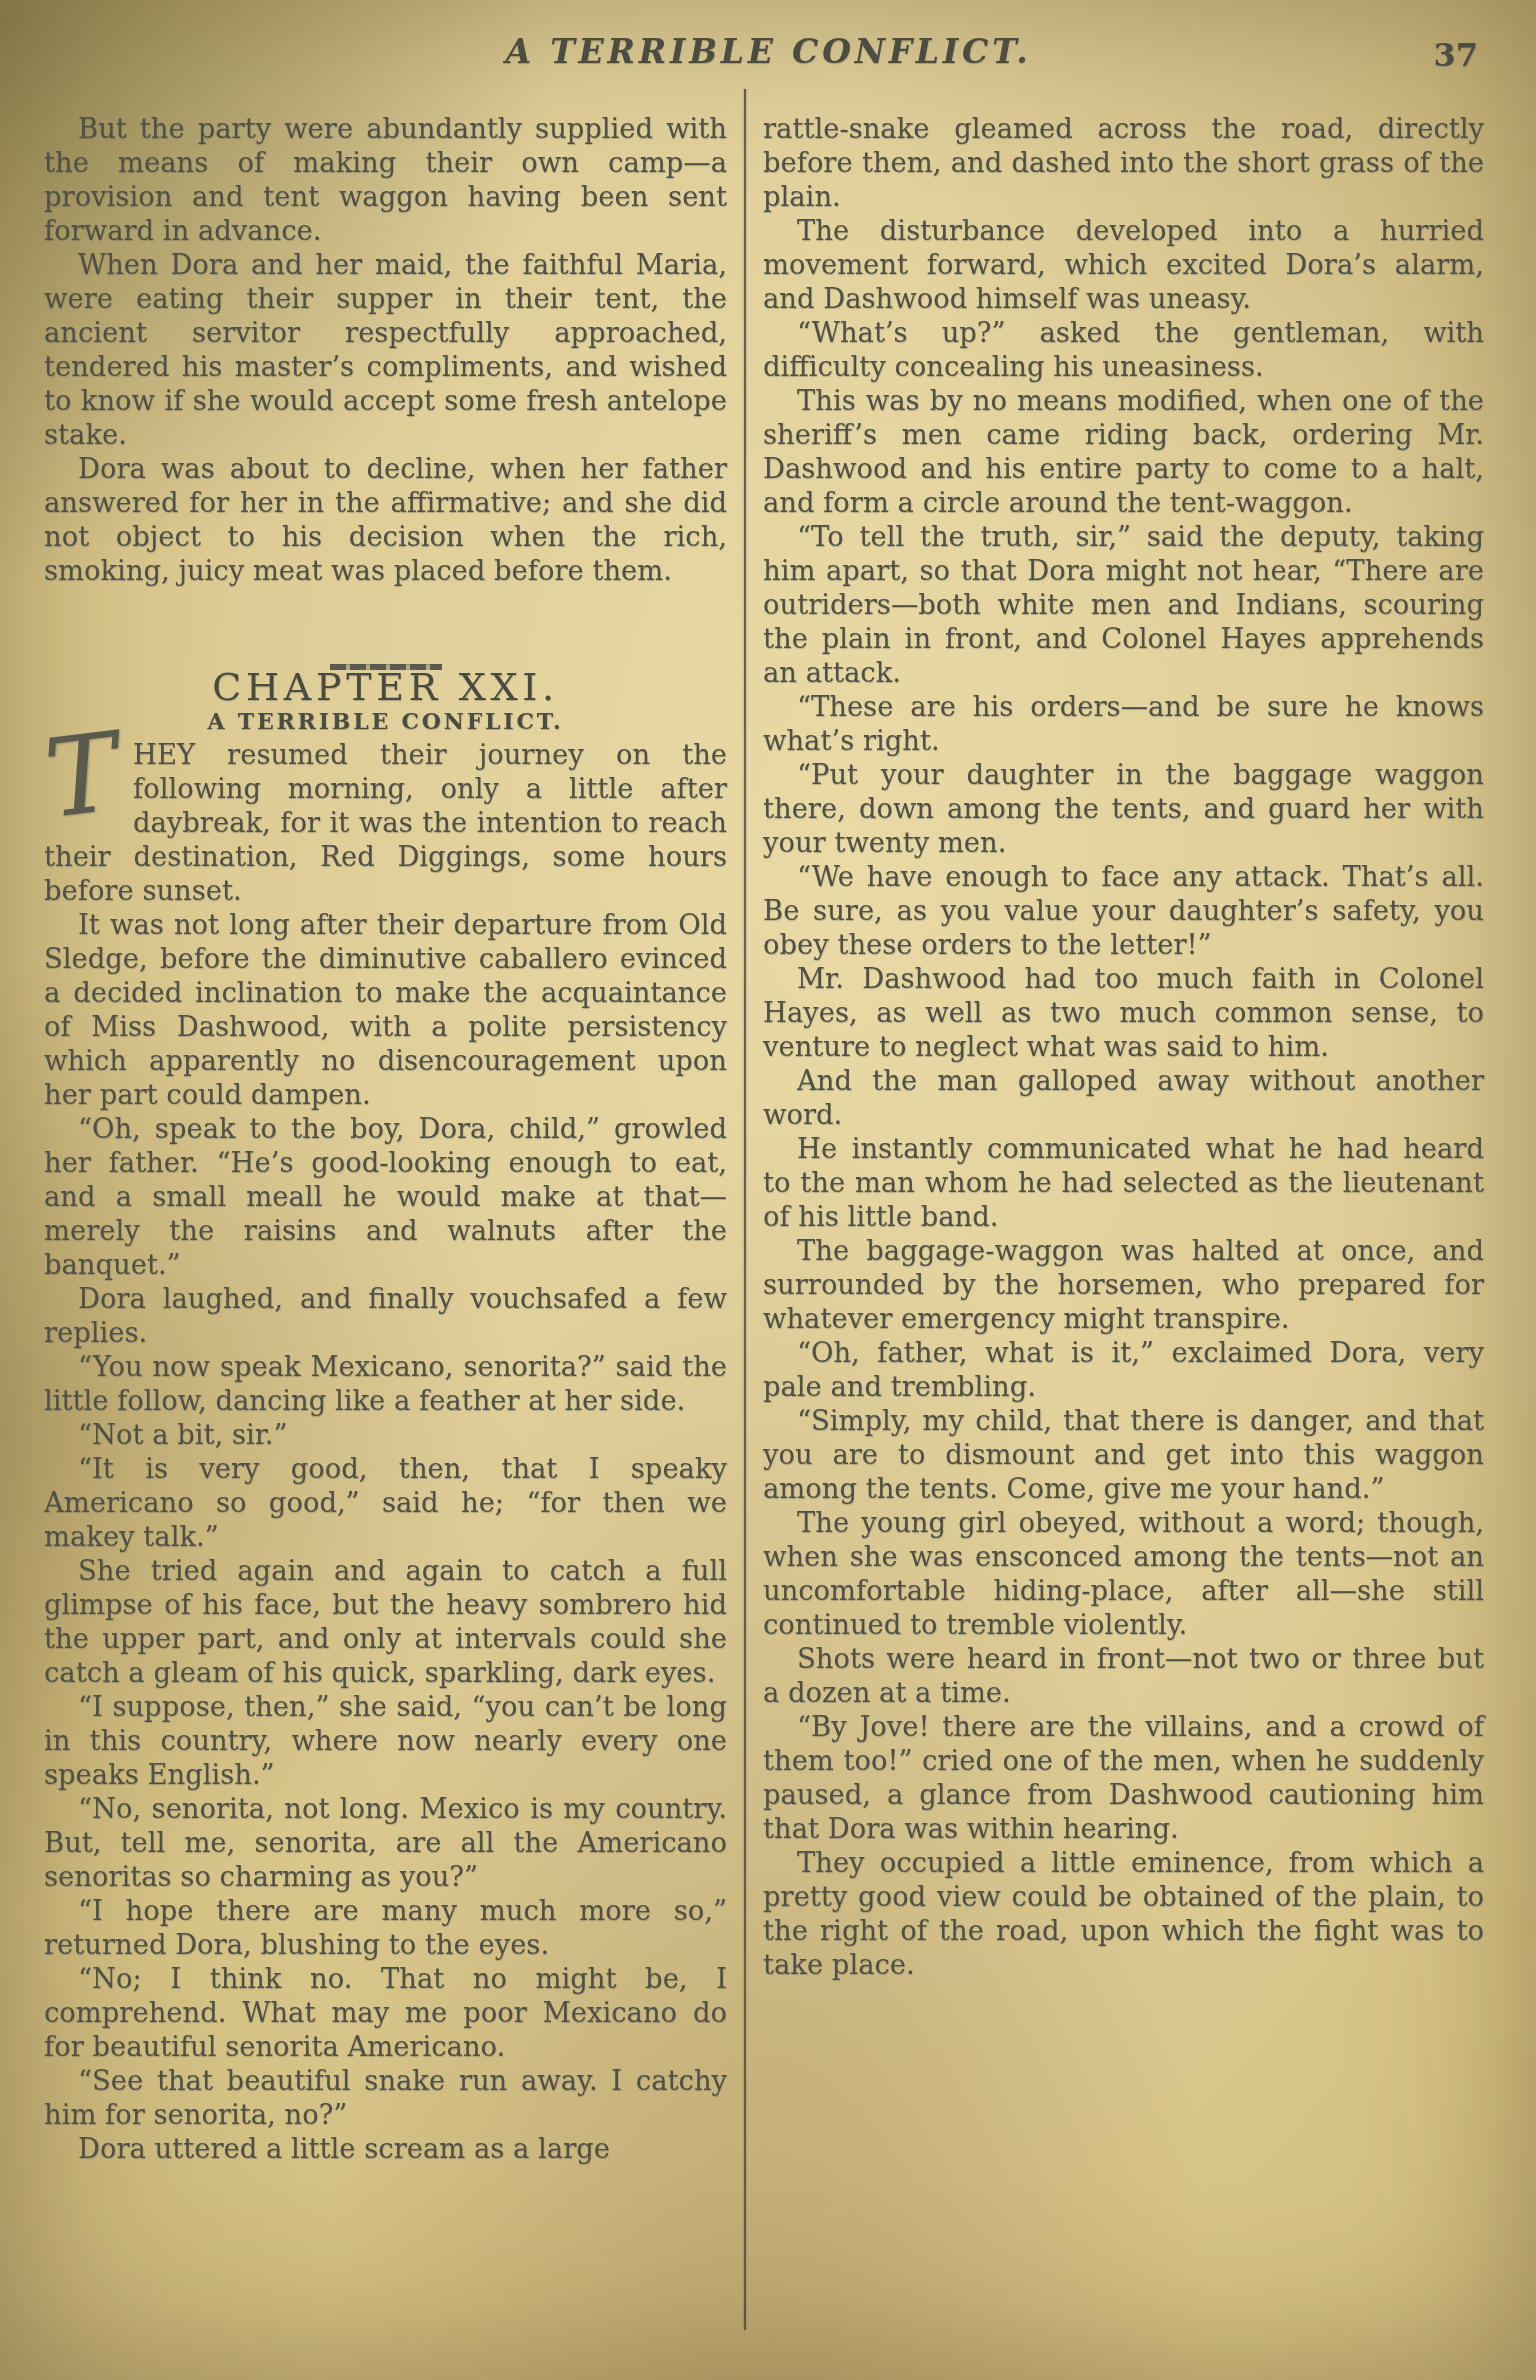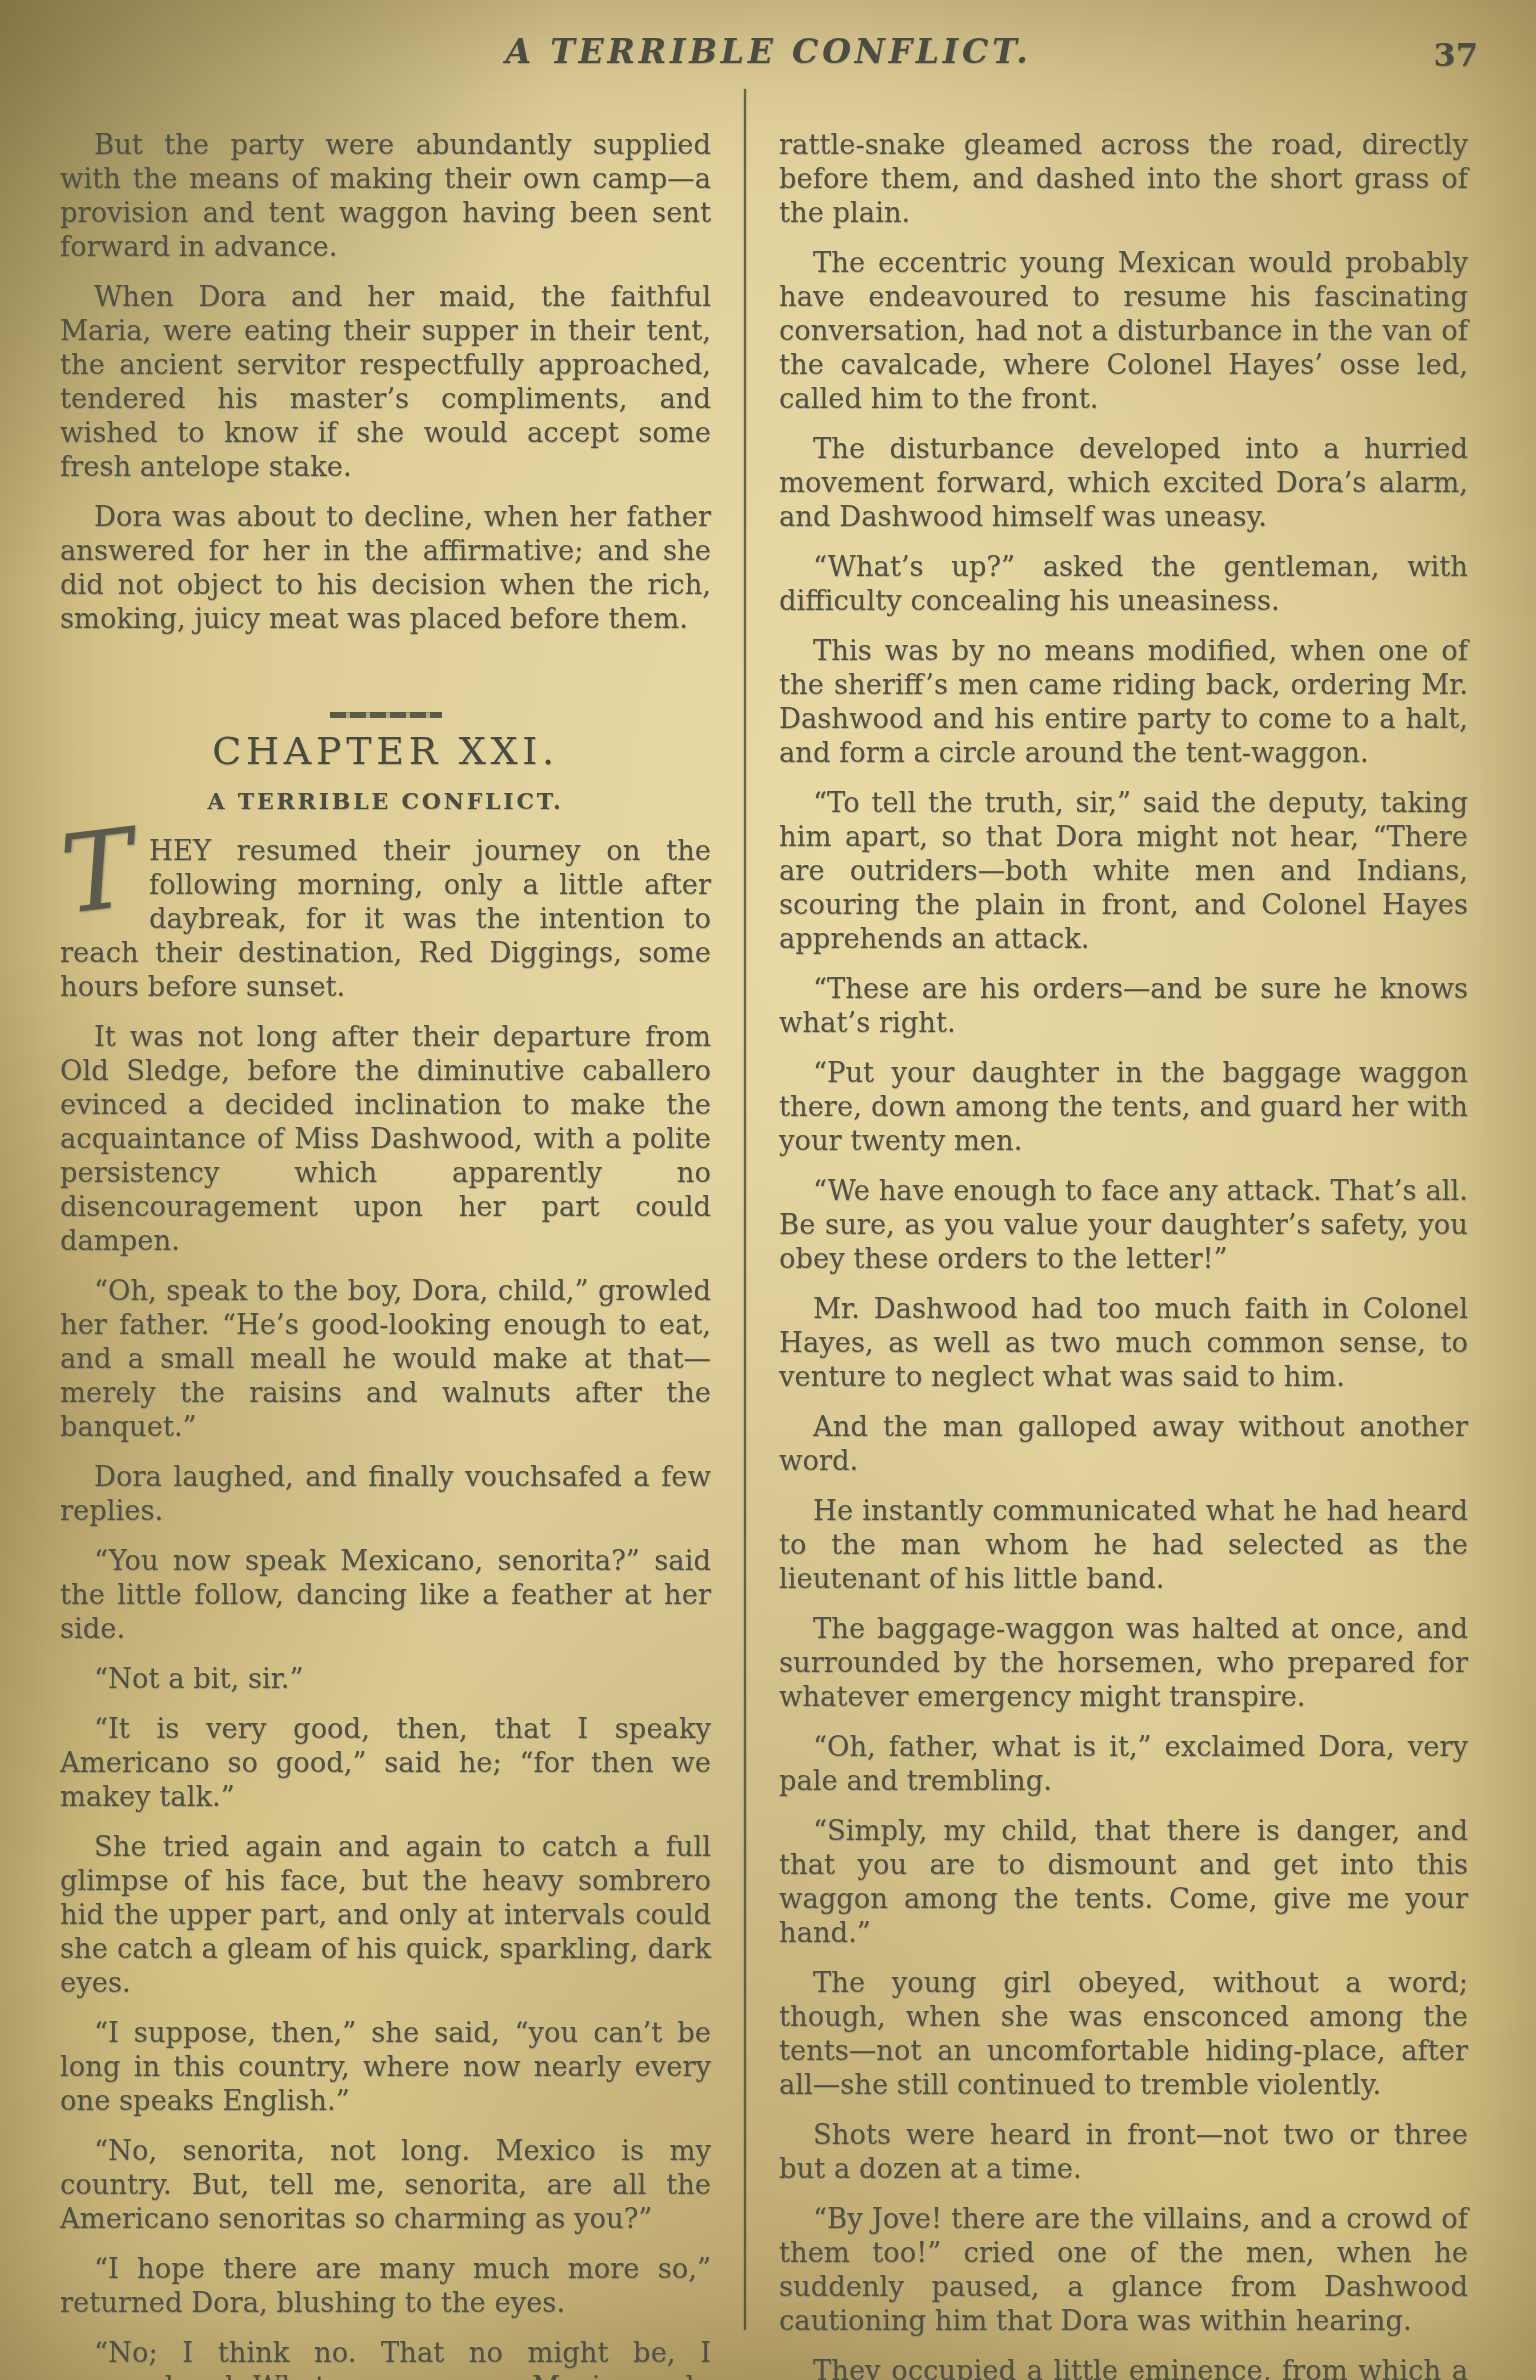--- a/index.html
+++ b/index.html
@@ -25,21 +25,21 @@
     position:absolute; top:36px; right:59px;
     font-size:32px; font-weight:bold; color:#4b4d42;
   }
   .col-rule {
     position:absolute; left:744px; top:89px; width:1.9px; height:2241px;
     background:rgba(70,70,56,0.8); box-shadow:0 0 1.9px rgba(70,70,56,0.6);
   }
   .col { position:absolute; top:112px; font-size:27.4px; line-height:34px; text-align:justify; }
   .col-left  { left:44px;  width:683px; }
   .col-right { left:763px; width:721px; }
-  .col p { margin:16px; text-indent:34px; }
+  .col p { margin:0; text-indent:34px; }
   .col-right .plist p:first-child { text-indent:0; }
   .section-divider {
     width:112px; height:4.7px; margin:76px auto 0;
     background:repeating-linear-gradient(90deg, rgba(84,84,70,0.95) 0 16px, rgba(84,84,70,0.30) 16px 20px);
     border-top:0.9px solid rgba(84,84,70,0.35);
   }
   .chapter-heading {
     margin-top:49px; text-align:center; text-indent:0 !important;
     font-size:38px; letter-spacing:4.7px; color:#484c40;
   }
@@ -97,21 +97,20 @@
         <p>“I hope there are many much more so,” returned Dora, blushing to the eyes.</p>
         <p>“No; I think no. That no might be, I comprehend. What may me poor Mexicano do for beautiful senorita Americano.</p>
         <p>“See that beautiful snake run away. I catchy him for senorita, no?”</p>
         <p>Dora uttered a little scream as a large</p>
       </div>
   </div>
 
   <div class="col col-right">
     <div class="plist">
         <p>rattle-snake gleamed across the road, directly before them, and dashed into the short grass of the plain.</p>
-        <p>The eccentric young Mexican would probably have endeavoured to resume his fascinating conversation, had not a disturbance in the van of the cavalcade, where Colonel Hayes’ osse led, called him to the front.</p>
         <p>The disturbance developed into a hurried movement forward, which excited Dora’s alarm, and Dashwood himself was uneasy.</p>
         <p>“What’s up?” asked the gentleman, with difficulty concealing his uneasiness.</p>
         <p>This was by no means modified, when one of the sheriff’s men came riding back, ordering Mr. Dashwood and his entire party to come to a halt, and form a circle around the tent-waggon.</p>
         <p>“To tell the truth, sir,” said the deputy, taking him apart, so that Dora might not hear, “There are outriders—both white men and Indians, scouring the plain in front, and Colonel Hayes apprehends an attack.</p>
         <p>“These are his orders—and be sure he knows what’s right.</p>
         <p>“Put your daughter in the baggage waggon there, down among the tents, and guard her with your twenty men.</p>
         <p>“We have enough to face any attack. That’s all. Be sure, as you value your daughter’s safety, you obey these orders to the letter!”</p>
         <p>Mr. Dashwood had too much faith in Colonel Hayes, as well as two much common sense, to venture to neglect what was said to him.</p>
         <p>And the man galloped away without another word.</p>
         <p>He instantly communicated what he had heard to the man whom he had selected as the lieutenant of his little band.</p>

